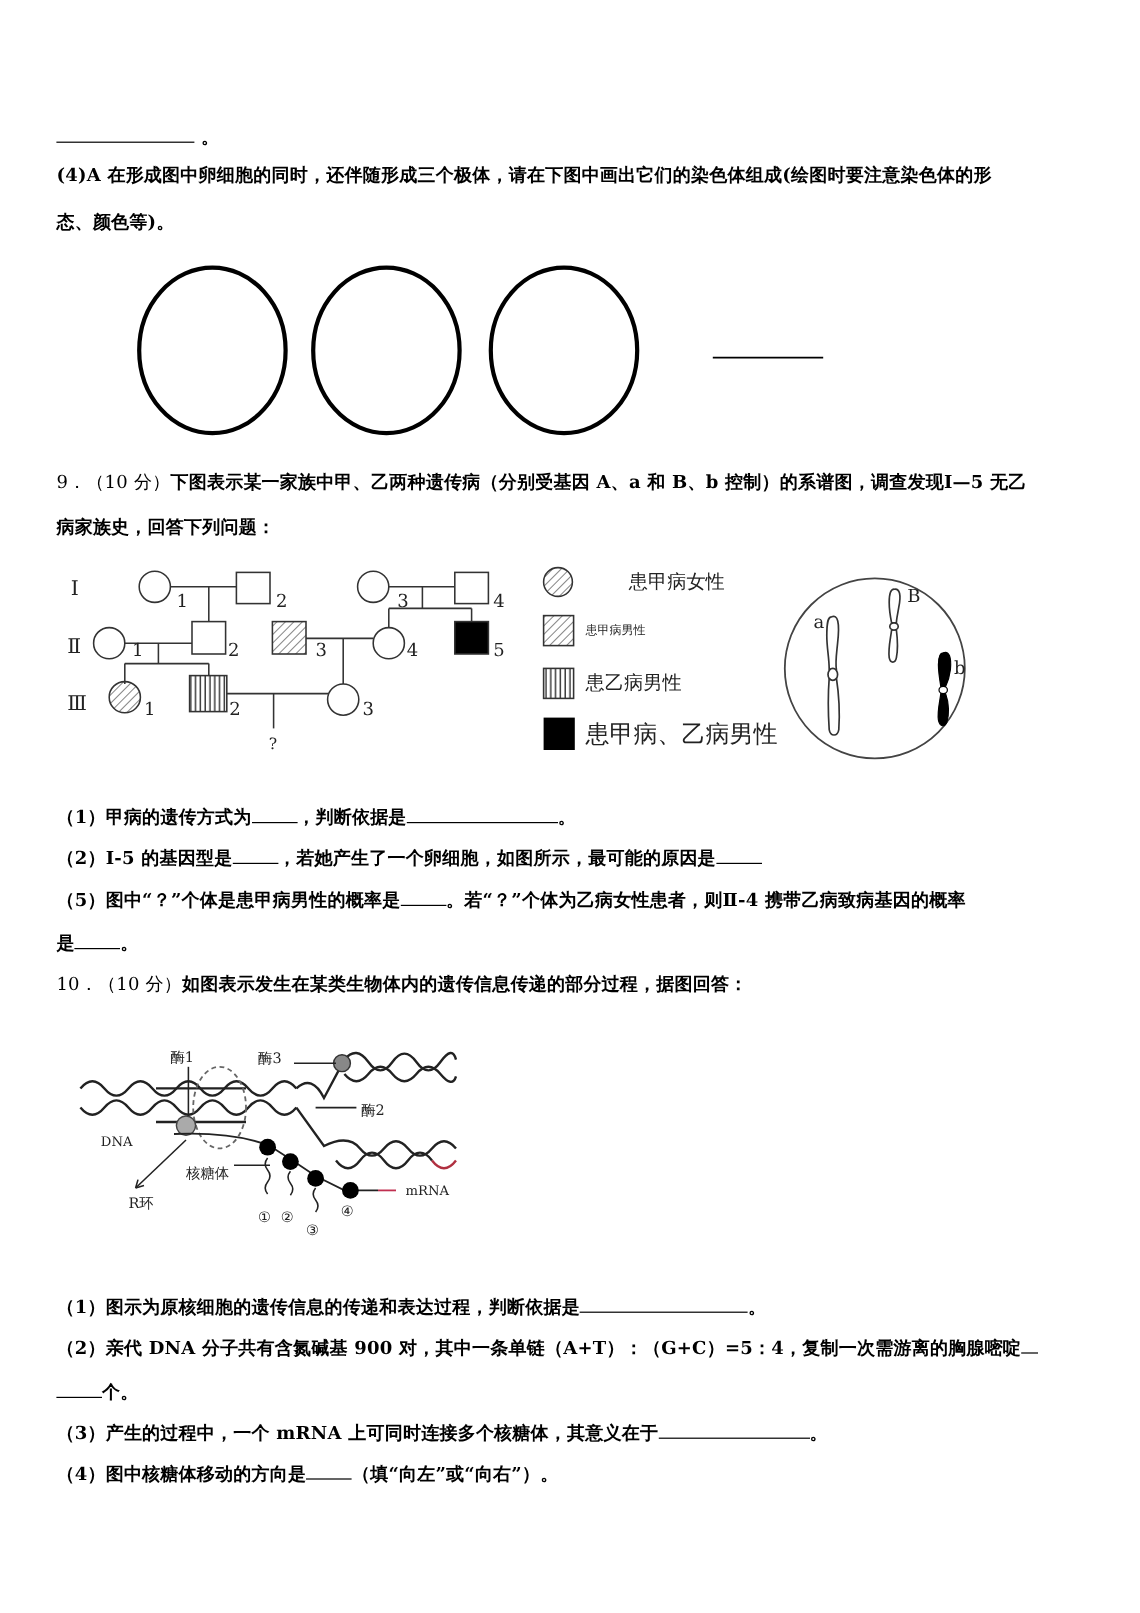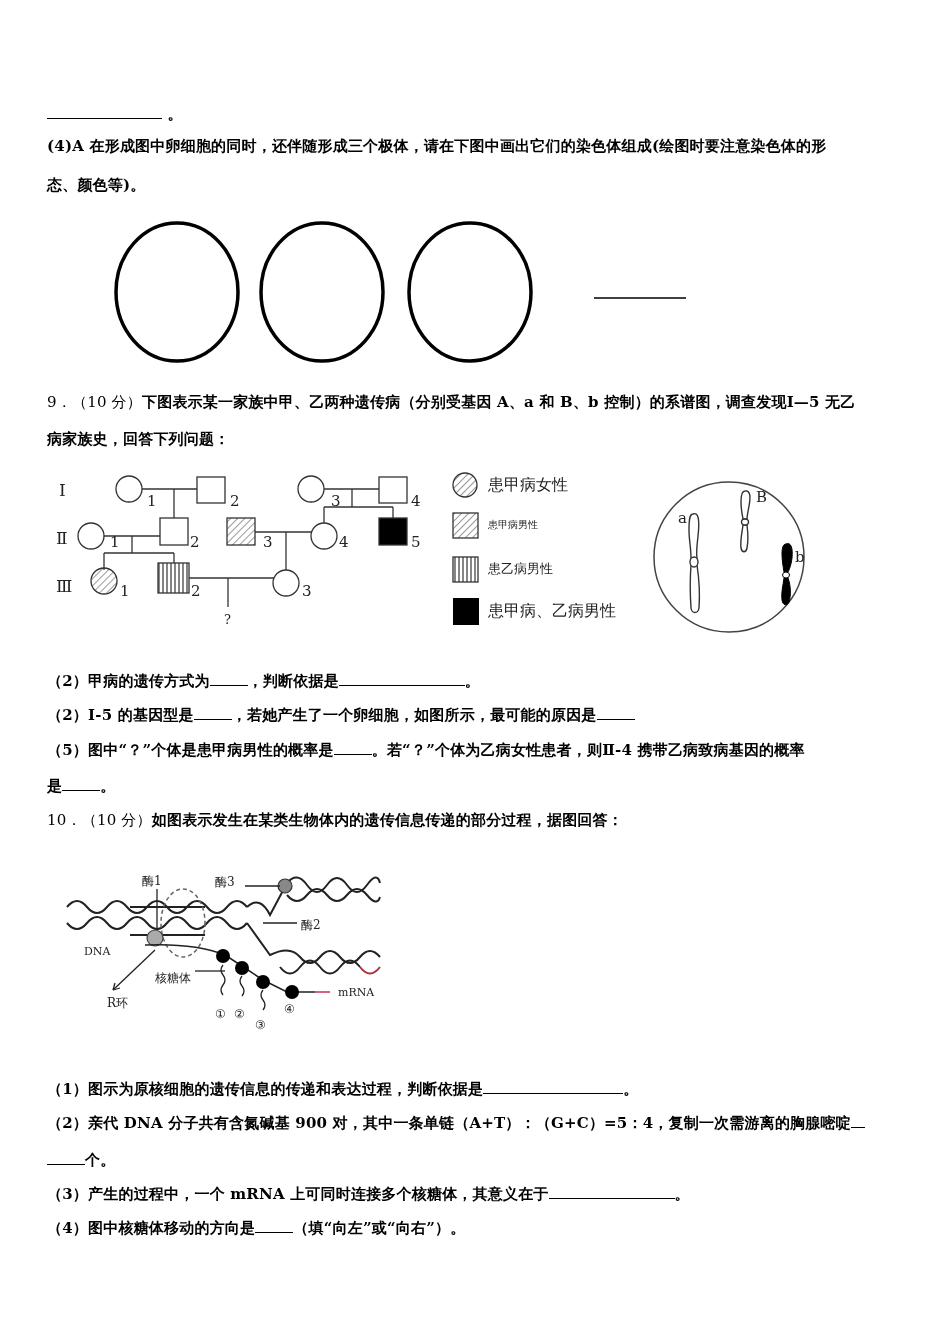--- a/index.html
+++ b/index.html
@@ -91,21 +91,21 @@
       <text x="289" y="82">4</text>
       <text x="361" y="82">5</text>
     <text x="70" y="131">1</text>
       <text x="141" y="131">2</text>
       <text x="252" y="131">3</text>
     <text x="174" y="159" font-size="13">?</text>
   </g>
 </svg>
 
 <div class="abs" style="left:450px;top:470px;width:200px;">
-  <div style="position:absolute;top:0;left:0;height:30px;display:flex;align-items:center;white-space:nowrap;">
+  <div style="position:absolute;top:0;left:0;height:30px;display:flex;align-items:center;white-space:nowrap;gap:36px;">
     <svg width="30" height="30">
         <defs>
           <pattern id="lh1" width="5" height="5" patternUnits="userSpaceOnUse" patternTransform="rotate(45)">
             <line x1="0" y1="0" x2="0" y2="5" stroke="#555" stroke-width="1.2"></line>
           </pattern>
         </defs>
         <circle cx="15" cy="15" r="12" fill="url(#lh1)" stroke="#333" stroke-width="1.3"></circle>
       </svg>
     <span style="font-size:16px;margin-left:8px;color:#222;font-family:'DejaVu Sans',sans-serif;">患甲病女性</span>
   </div>
@@ -122,27 +122,27 @@
   </div>
   <div style="position:absolute;top:84px;left:0;height:30px;display:flex;align-items:center;white-space:nowrap;">
     <svg width="30" height="30">
         <defs>
           <pattern id="lv1" width="4" height="10" patternUnits="userSpaceOnUse">
             <line x1="1" y1="0" x2="1" y2="10" stroke="#333" stroke-width="1.2"></line>
           </pattern>
         </defs>
         <rect x="3" y="3" width="25" height="25" fill="url(#lv1)" stroke="#333" stroke-width="1.3"></rect>
       </svg>
-    <span style="font-size:13px;margin-left:8px;color:#222;font-family:'DejaVu Sans',sans-serif;">患乙病男性</span>
+    <span style="font-size:16px;margin-left:8px;color:#222;font-family:'DejaVu Sans',sans-serif;">患乙病男性</span>
   </div>
   <div style="position:absolute;top:125px;left:0;height:32px;display:flex;align-items:center;white-space:nowrap;">
     <svg width="30" height="32">
         <rect x="3" y="3" width="26" height="27" fill="#000"></rect>
       </svg>
-    <span style="font-size:16px;margin-left:8px;color:#222;font-family:Liberation Mono, monospace;text-align:center;">患甲病、乙病男性</span>
+    <span style="font-size:20px;margin-left:8px;color:#222;font-family:Liberation Mono, monospace;text-align:center;">患甲病、乙病男性</span>
   </div>
 </div>
 
 <svg class="abs" style="left:650px;top:478px;" width="160" height="160">
   <circle cx="79" cy="79" r="75" fill="#fff" stroke="#444" stroke-width="1.5"></circle>
 
   <g stroke="#333" stroke-width="1.4" fill="#fff">
     <path d="M43,36 C48,34 50,40 48,58 C47,68 46,74 47,80 L41,80 C41,70 39,62 39,52 C39,40 40,36 43,36 Z"></path>
     <path d="M41,87 L47,87 C49,100 50,115 49,130 C48,136 42,136 41,130 C40,115 40,100 41,87 Z"></path>
     <ellipse cx="44" cy="84" rx="4" ry="5"></ellipse>
@@ -158,21 +158,21 @@
 
   <g stroke="#000" stroke-width="1" fill="#000">
     <path d="M136,66 C141,64 143,70 142,80 C141,88 139,92 138,94 L134,94 C133,88 132,82 132,76 C132,70 133,66 136,66 Z"></path>
     <path d="M134,100 L138,100 C141,108 141,118 139,124 C137,128 133,128 132,122 C131,115 133,108 134,100 Z"></path>
   </g>
   <ellipse cx="136" cy="97" rx="3.5" ry="3" fill="#fff" stroke="#000" stroke-width="1"></ellipse>
   <text x="145" y="84" font-size="15" fill="#222">b</text>
 </svg>
 
 <div class="line" style="top:671px;">
-  <span>（2）甲病的遗传方式为</span><span class="blank" style="width:38px;"></span><span>，判断依据是</span><span class="blank" style="width:126px;"></span><span>。</span>
+  <span>（1）甲病的遗传方式为</span><span class="blank" style="width:38px;"></span><span>，判断依据是</span><span class="blank" style="width:126px;"></span><span>。</span>
 </div>
 <div class="line" style="top:705px;">
   <span>（2）Ⅰ-5 的基因型是</span><span class="blank" style="width:38px;"></span><span>，若她产生了一个卵细胞，如图所示，最可能的原因是</span><span class="blank" style="width:38px;"></span>
 </div>
 <div class="line" style="top:740px;">
   <span>（5）图中“？”个体是患甲病男性的概率是</span><span class="blank" style="width:38px;"></span><span>。若“？”个体为乙病女性患者，则Ⅱ-4 携带乙病致病基因的概率</span>
 </div>
 <div class="line" style="top:776px;">
   <span>是</span><span class="blank" style="width:38px;"></span><span>。</span>
 </div>

